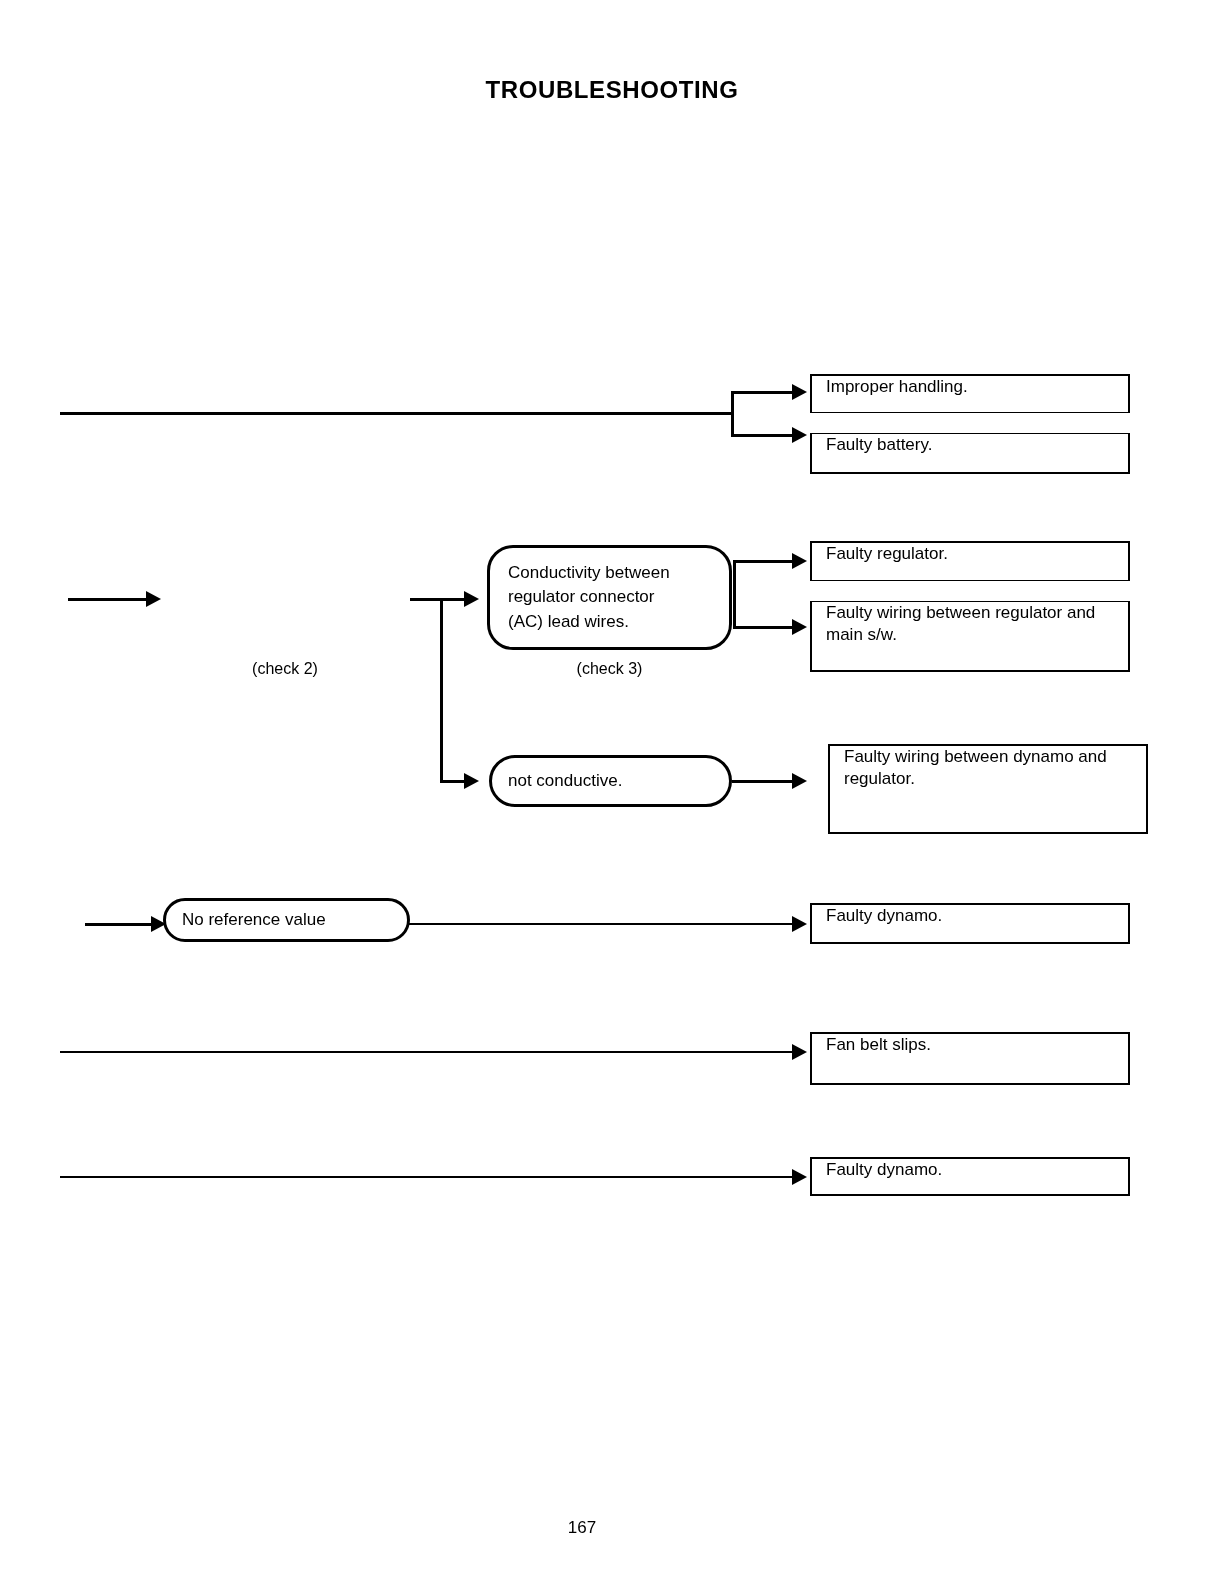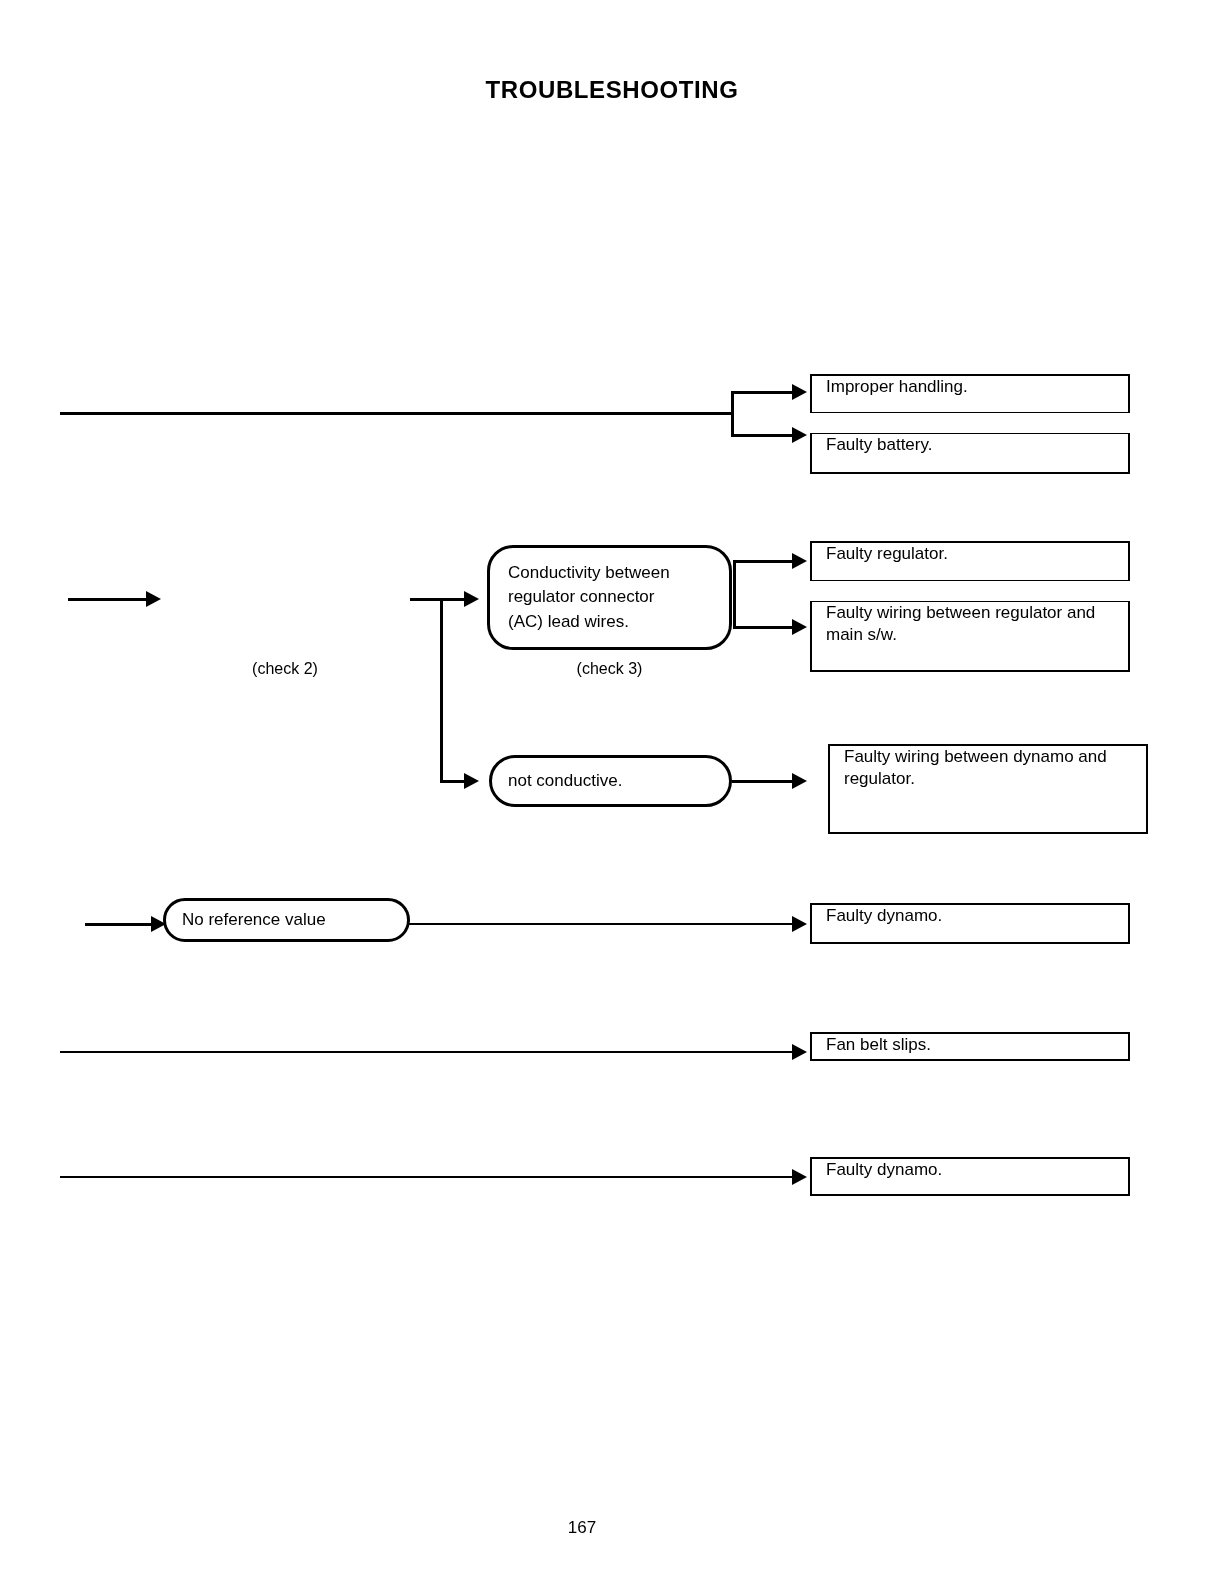--- a/index.html
+++ b/index.html
@@ -192,21 +192,21 @@
   <div class="hline thin" style="left:409px; top:923px; width:384px;"></div>
   <div class="arrow-head" style="left:792px; top:916px;"></div>
 
   <div class="rect-box" style="left:810px; top:903px; width:320px; height:41px;">
     <span class="txt">Faulty dynamo.</span>
   </div>
 
   <div class="hline thin" style="left:60px; top:1051px; width:733px;"></div>
   <div class="arrow-head" style="left:792px; top:1044px;"></div>
 
-  <div class="rect-box" style="left:810px; top:1032px; width:320px; height:29px;">
+  <div class="rect-box" style="left:810px; top:1032px; width:320px; height:53px;">
     <span class="txt">Fan belt slips.</span>
   </div>
 
   <div class="hline thin" style="left:60px; top:1176px; width:733px;"></div>
   <div class="arrow-head" style="left:792px; top:1169px;"></div>
 
   <div class="rect-box" style="left:810px; top:1157px; width:320px; height:39px;">
     <span class="txt">Faulty dynamo.</span>
   </div>
 

